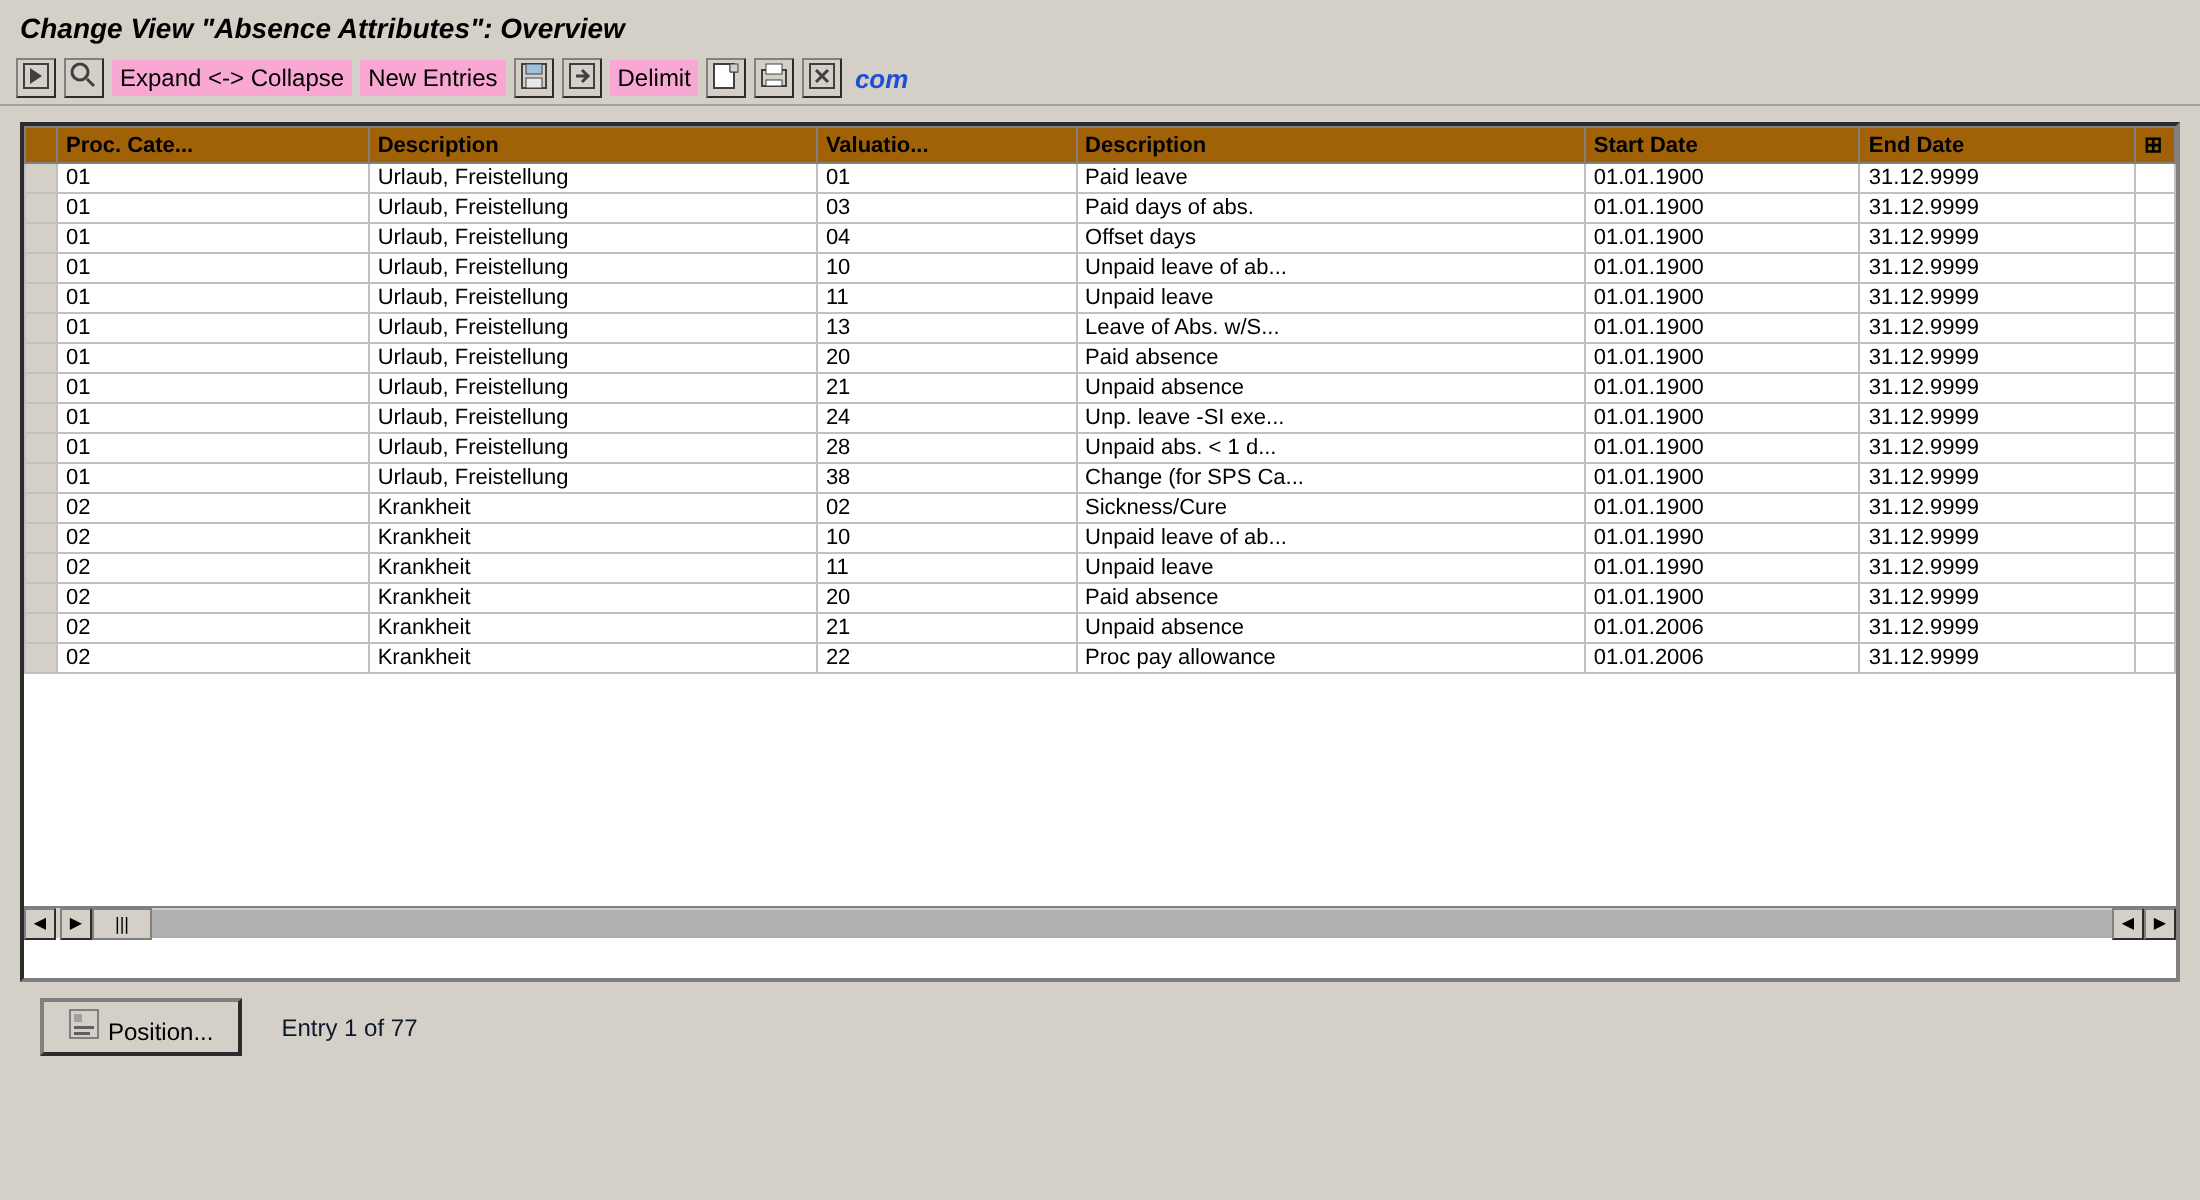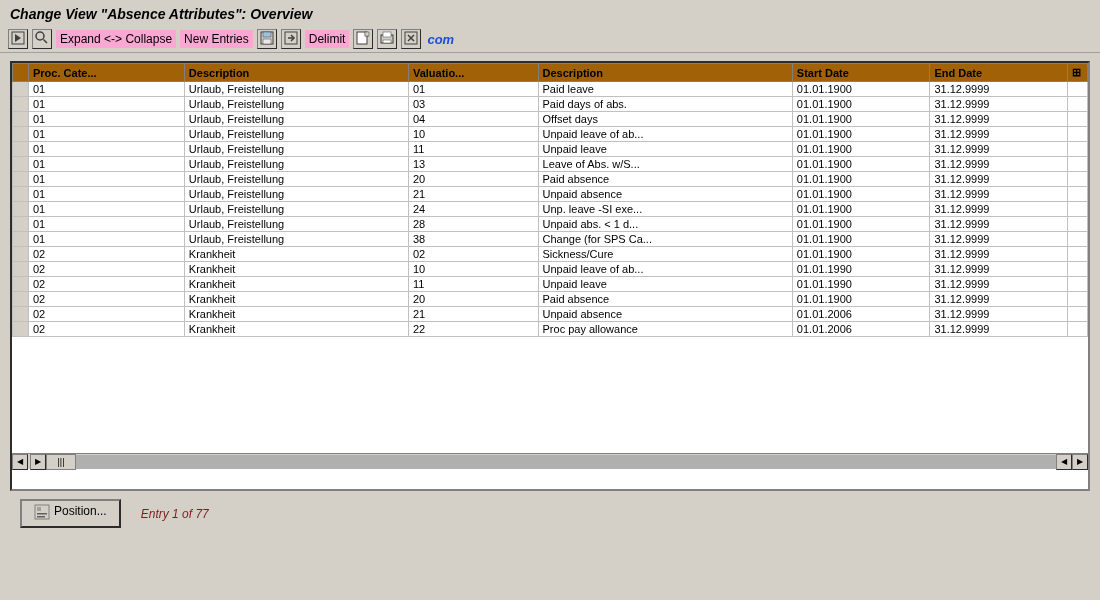--- a/index.html
+++ b/index.html
@@ -180,34 +180,33 @@
 
     .bottom-area {
       display: flex;
       align-items: center;
       padding: 8px 10px;
       gap: 20px;
     }
 
     .position-btn {
       display: flex;
-      align-items: flex-start;
+      align-items: flex-end;
       gap: 4px;
       background: #d4d0c8;
       border: 2px outset #808080;
       padding: 3px 12px;
       cursor: pointer;
       font-size: 12px;
       font-family: Arial, Helvetica, sans-serif;
     }
 
     .entry-info {
       font-size: 12px;
-      color: #7f1d1d;
-      font-style: italic;
+      color: #0f172a;
     }
 
     
     .com-text {
       font-size: 13px;
       font-weight: bold;
       font-style: italic;
       color: #1d4ed8;
       margin-left: 2px;
     }

